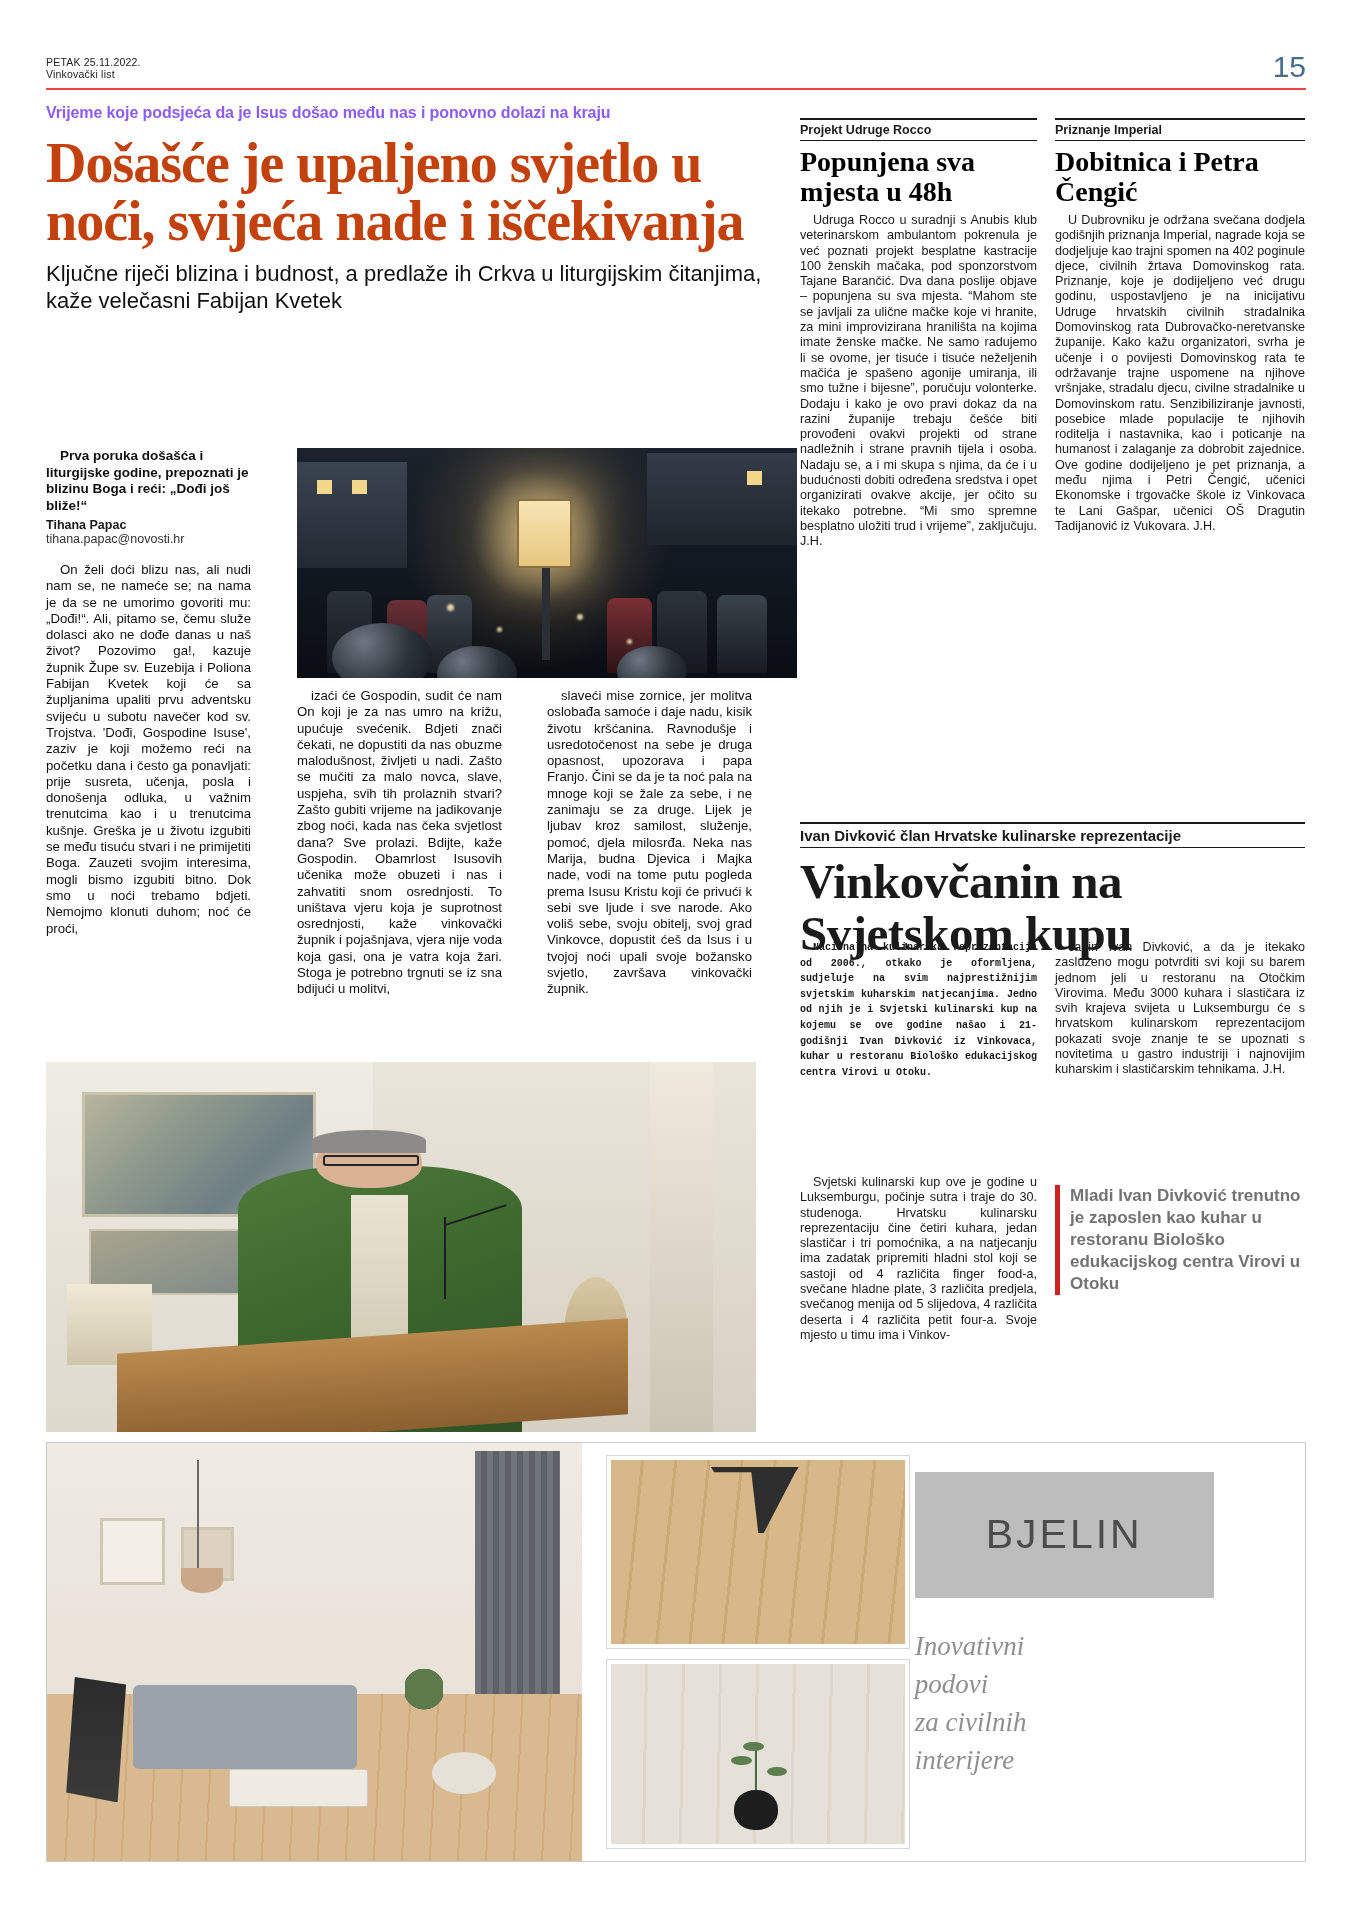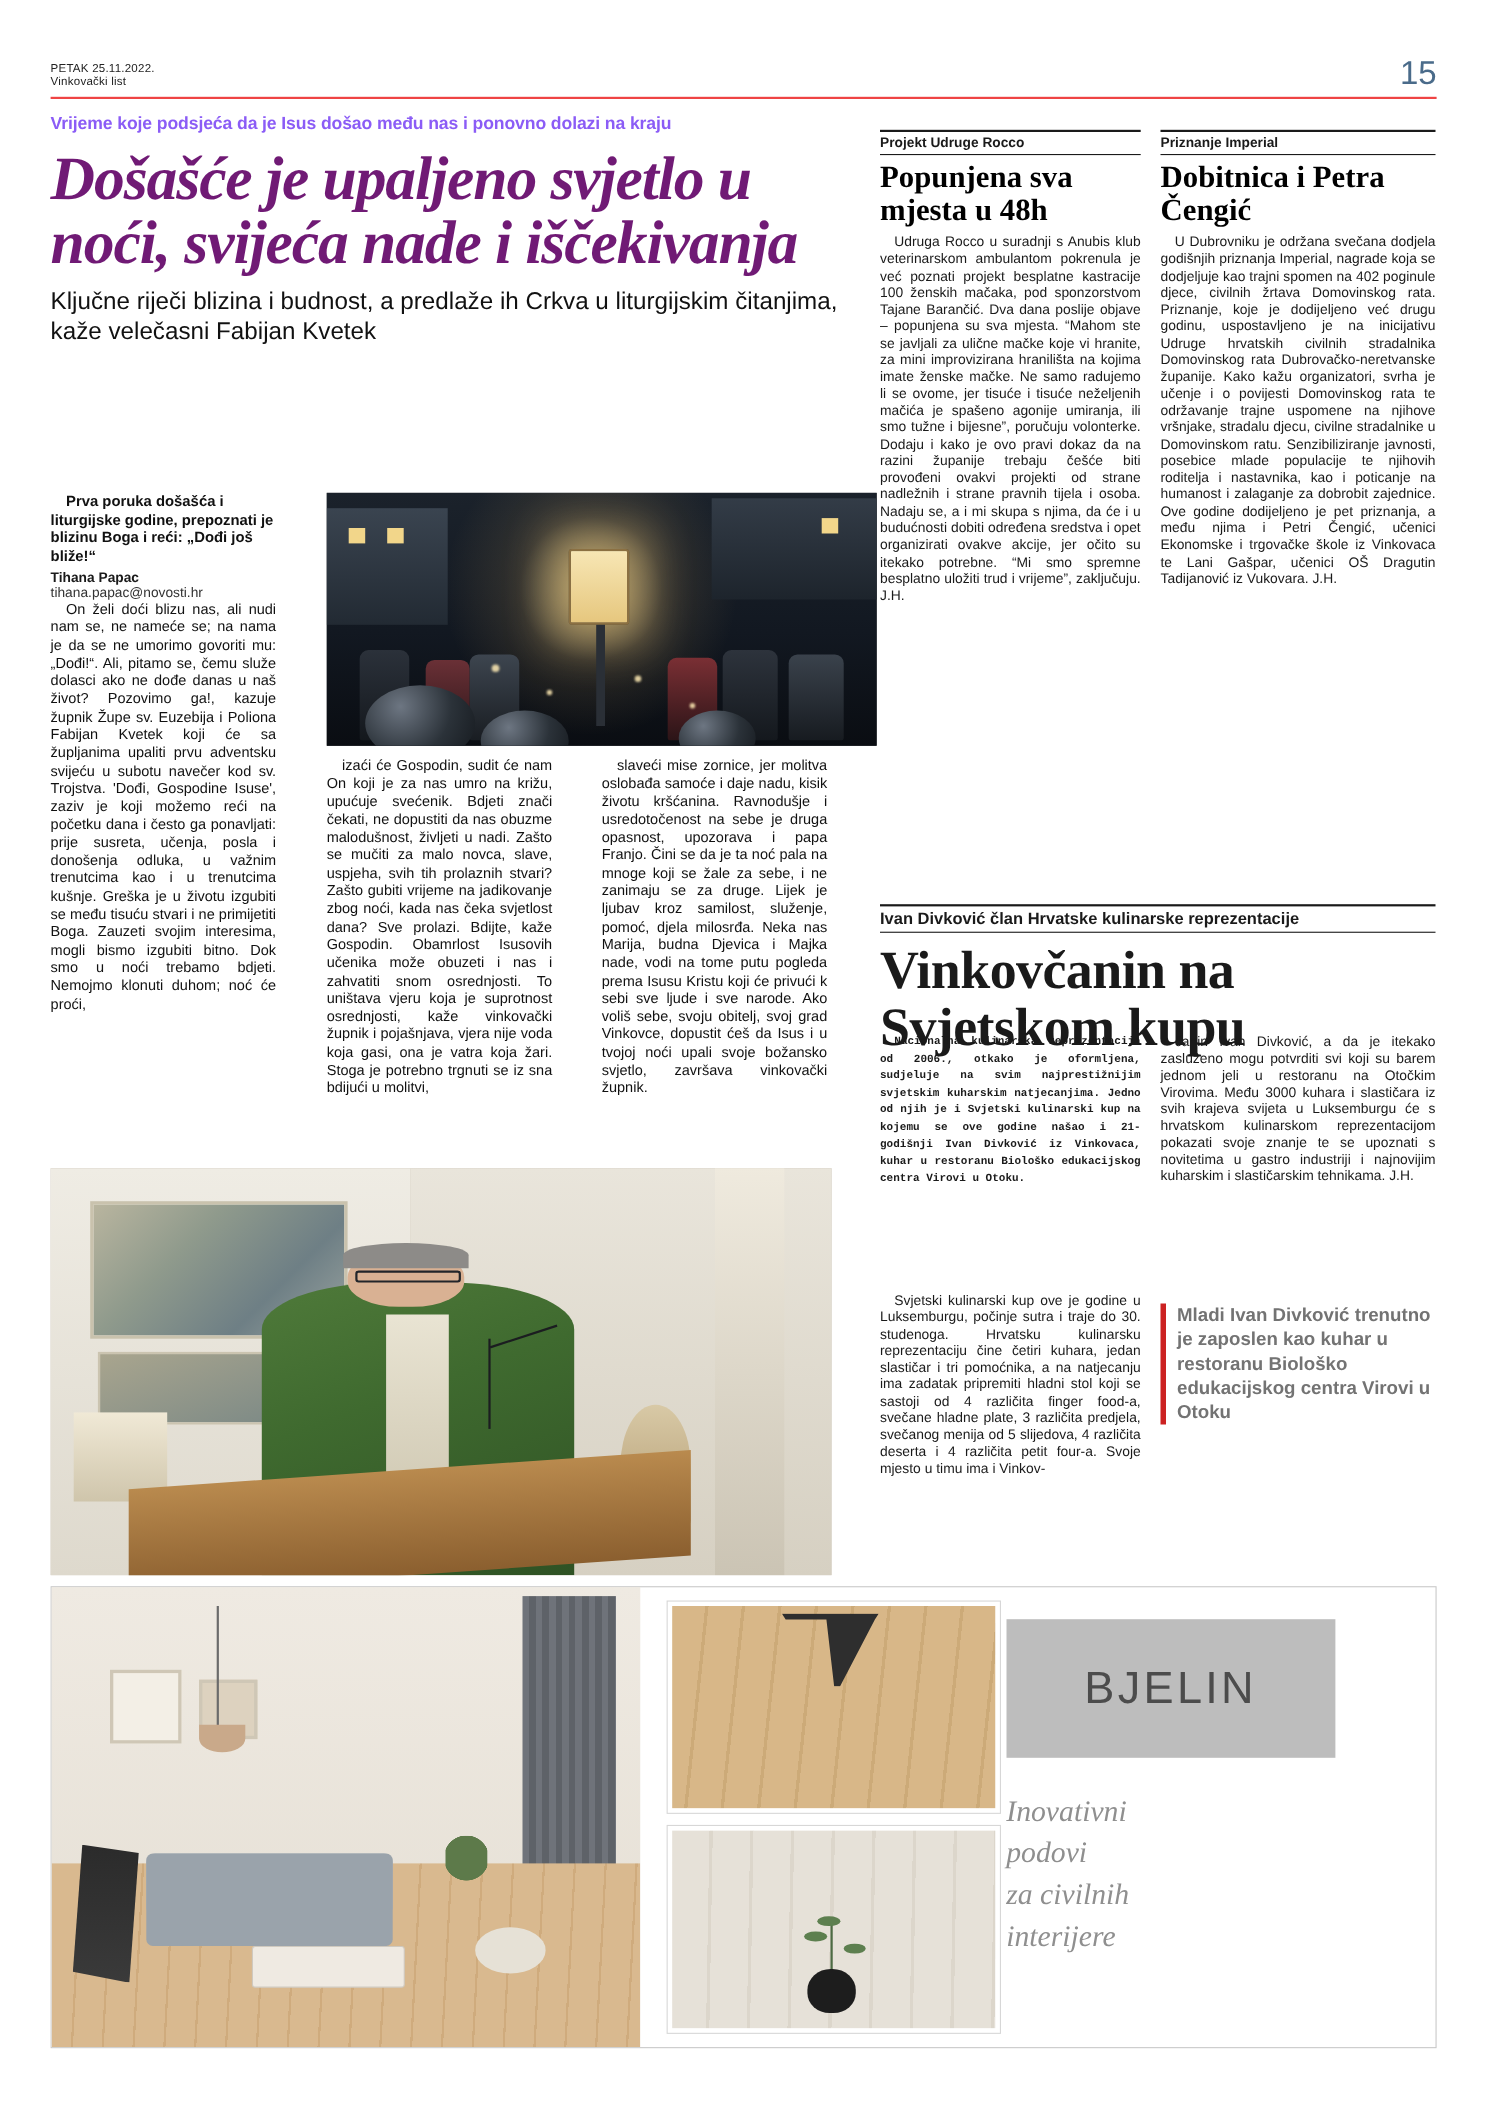--- a/index.html
+++ b/index.html
@@ -29,21 +29,21 @@
   
   .col { position:absolute; }
 
   
   .kicker {
     font-size:16px; font-weight:700; color:#8b5cf6; letter-spacing:-.1px;
   }
   h1.headline {
     font-family:"Liberation Serif", serif;
     font-weight:700; font-size:56px; line-height:58px;
-    margin:0; color:#701a75; letter-spacing:-1px;font-style:italic;
+    margin:0; color:#c2410c; letter-spacing:-1px;
   }
   .subhead {
     font-size:22px; line-height:27px; color:#111; margin-top:10px; font-weight:400;
   }
   .lead {
     font-size:13.5px; line-height:16.5px; font-weight:700; color:#111;
   }
   .byline-name { font-size:12.5px; font-weight:700; margin-top:4px; }
   .byline-mail { font-size:12.5px; color:#333; }
 
@@ -222,21 +222,21 @@
   <div class="col" style="left:46px; top:104px; width:750px;">
     <div class="kicker">Vrijeme koje podsjeća da je Isus došao među nas i ponovno dolazi na kraju</div>
     <h1 class="headline" style="margin-top:12px;">Došašće je upaljeno svjetlo u noći, svijeća nade i iščekivanja</h1>
     <div class="subhead">Ključne riječi blizina i budnost, a predlaže ih Crkva u liturgijskim čitanjima,  kaže velečasni Fabijan Kvetek</div>
   </div>
 
   <div class="col" style="left:46px; top:448px; width:205px;">
     <div class="lead" style="text-indent:14px;">Prva poruka došašća i liturgijske godine, prepoznati je blizinu Boga i reći: „Dođi još bliže!“</div>
     <div class="byline-name">Tihana Papac</div>
     <div class="byline-mail">tihana.papac@novosti.hr</div>
-    <div class="bodytext" style="margin-top:0;">
+    <div class="bodytext" style="margin-top:16px;">
       <p class="first">On želi doći blizu nas, ali nudi nam se, ne nameće se; na nama je da se ne umorimo govoriti mu: „Dođi!“. Ali, pitamo se, čemu služe dolasci ako ne dođe danas u naš život? Pozovimo ga!, kazuje župnik Župe sv. Euzebija i Poliona Fabijan Kvetek koji će sa župljanima upaliti prvu adventsku svijeću u subotu navečer kod sv. Trojstva. 'Dođi, Gospodine Isuse', zaziv je koji možemo reći na početku dana i često ga ponavljati: prije susreta, učenja, posla i donošenja odluka, u važnim trenutcima kao i u trenutcima kušnje. Greška je u životu izgubiti se među tisuću stvari i ne primijetiti Boga. Zauzeti svojim interesima, mogli bismo izgubiti bitno. Dok smo u noći trebamo bdjeti. Nemojmo klonuti duhom; noć će proći,</p>
     </div>
   </div>
 
   <div class="photo night" style="left:297px; top:448px; width:500px; height:230px;">
     <div class="sky"></div>
     <div class="bldg"></div>
     <div class="bldg2"></div>
     <div class="win" style="left:4%; top:14%; width:3%; height:6%;"></div>
     <div class="win" style="left:11%; top:14%; width:3%; height:6%;"></div>

